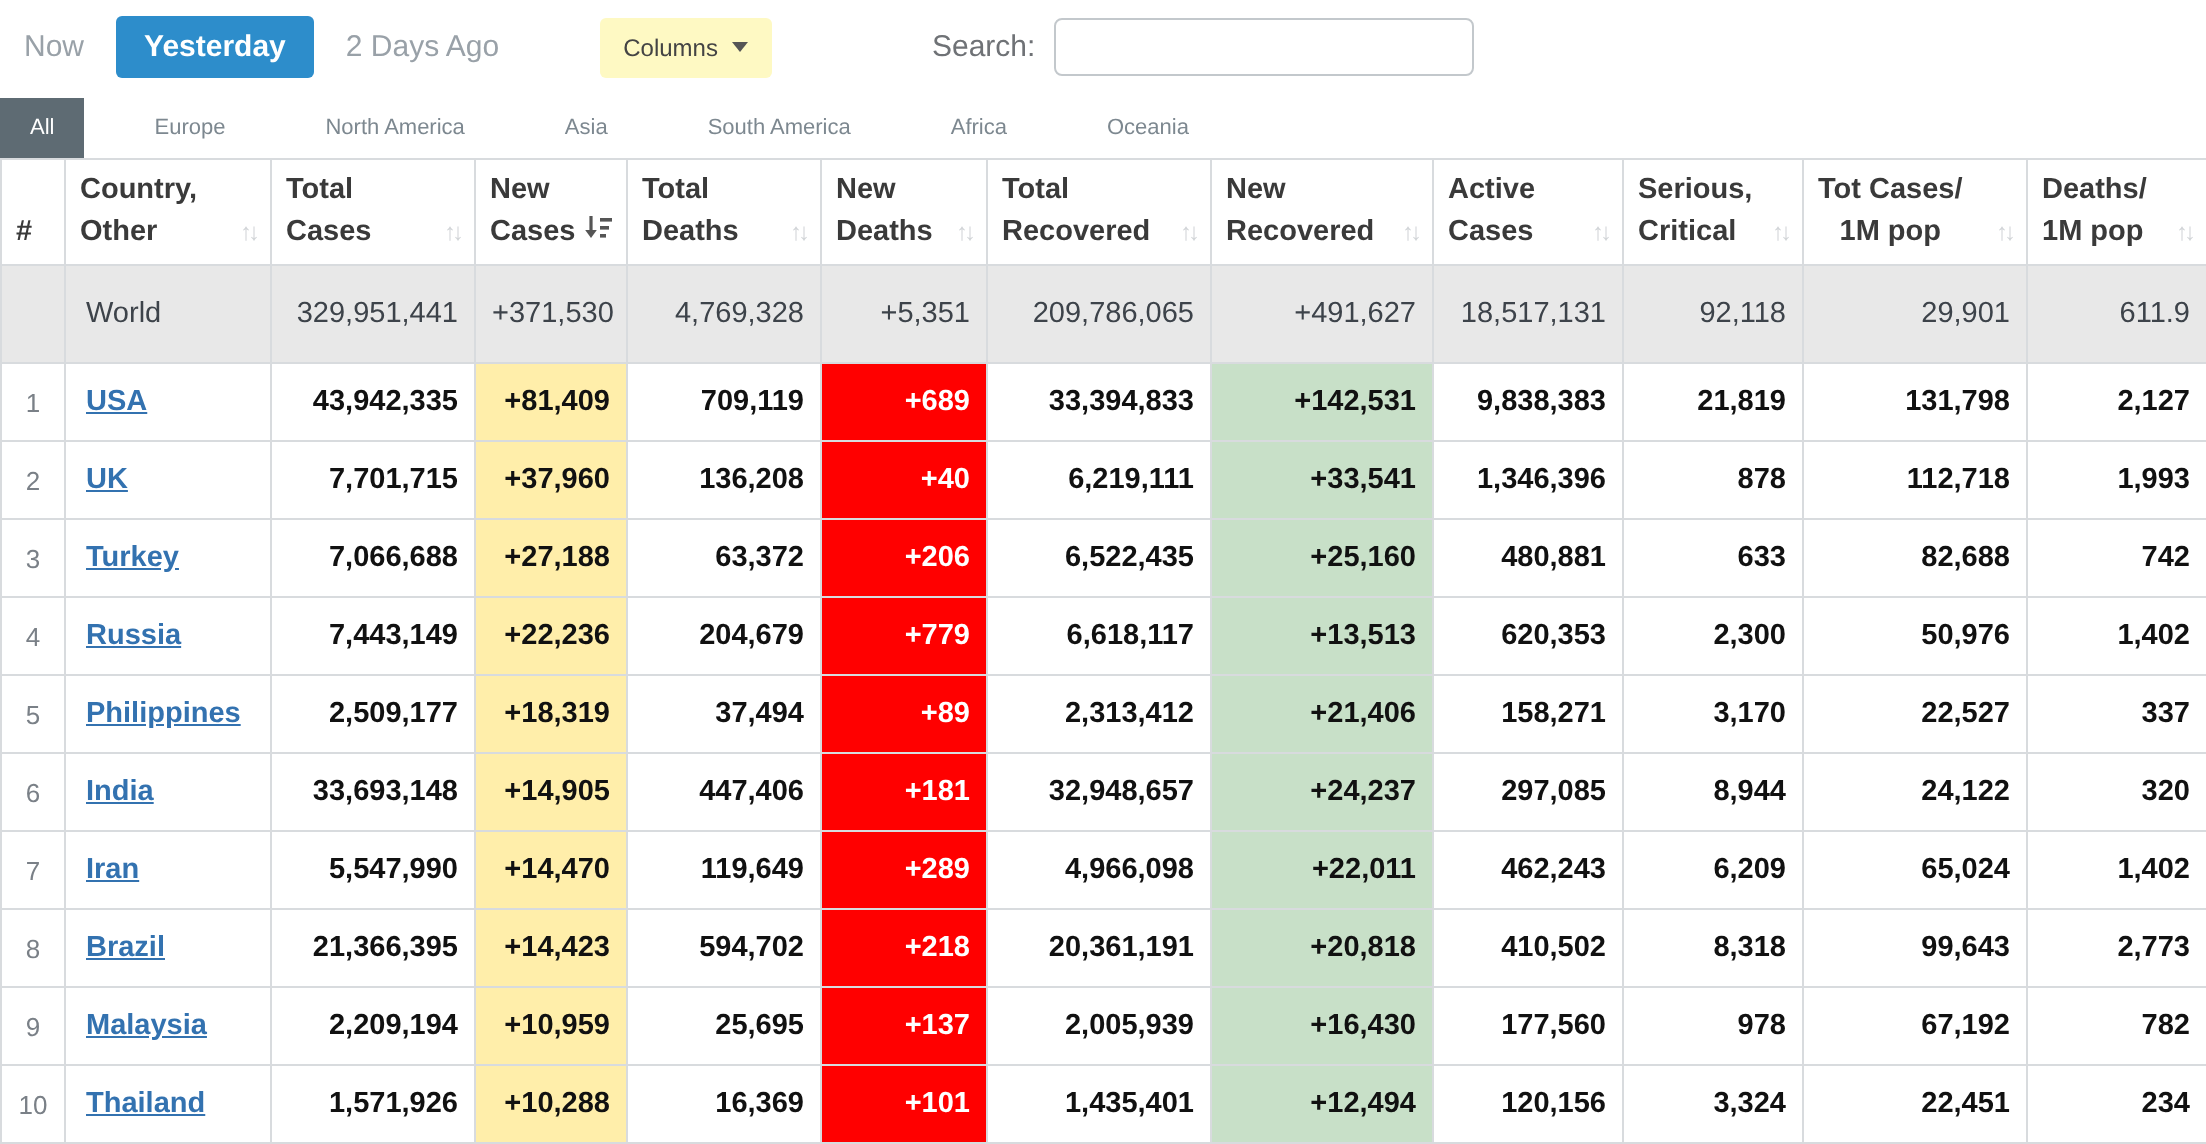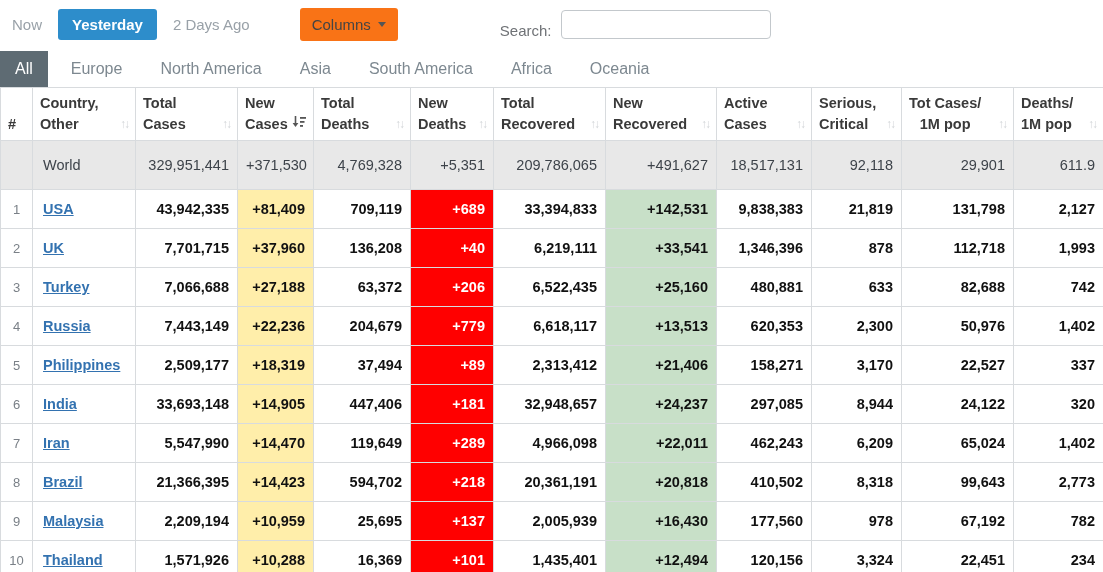--- a/index.html
+++ b/index.html
@@ -14,39 +14,39 @@
   .toolbar { display:flex; align-items:center; padding:8px 10px 7px 10px; }
   .link-btn { color:#99a1a8; font-size:15px; cursor:pointer; }
   .now-btn { margin-right:16px; margin-left:2px; }
   .yesterday-btn {
     background:var(--accent-blue,#2d8dcb); color:#fff; font-weight:700;
     font-size:15px; border:none; border-radius:3px; padding:7px 14px;
     margin-right:16px; cursor:pointer; font-family:inherit;
   }
   .twodays-btn { margin-right:0; }
   .columns-btn {
-    background:#f97316; color:#444; font-size:15px; border:none; border-radius:3px;
+    background:#fef9c3; color:#444; font-size:12px; border:none; border-radius:3px;
     padding:8px 12px; margin-left:50px; display:flex; align-items:center; gap:7px;
     cursor:pointer; font-family:inherit;
   }
   .caret-down {
     width:0; height:0; display:inline-block;
     border-left:4px solid transparent; border-right:4px solid transparent;
     border-top:5px solid #555;
   }
-  .search-wrap { display:flex; align-items:flex-end; gap:9px; margin-left:102px; }
+  .search-wrap { display:flex; align-items:center; gap:9px; margin-left:80px; }
   .search-label { color:#6f7276; font-size:15px; }
   .search-input {
     width:210px; height:29px; border:1px solid #c3c8cc; border-radius:4px;
     padding:0 8px; font-size:14px; font-family:inherit; outline:none;
   }
 
   
   .tabs { display:flex; align-items:flex-end; margin-top:3px; }
-  .tab { font-size:16px; color:#7d8890; padding:9px 15px; margin-right:8px; cursor:pointer; white-space:nowrap; }
+  .tab { font-size:11px; color:#7d8890; padding:9px 15px; margin-right:20px; cursor:pointer; white-space:nowrap; }
   .tab.active { background:var(--tab-active-bg,#5e6b73); color:#fff; }
 
   
   table { border-collapse:collapse; table-layout:fixed; width:1103px; }
   th, td { border:1px solid #d8dbde; overflow:hidden; white-space:nowrap; }
   thead th {
     height:52px; padding:5px 7px; vertical-align:bottom; text-align:left;
     color:#3a3a3a; font-size:14.5px; font-weight:700; background:#fff; cursor:pointer;
   }
   .th-inner { display:flex; align-items:flex-end; justify-content:space-between; line-height:1.45; gap:2px; }

